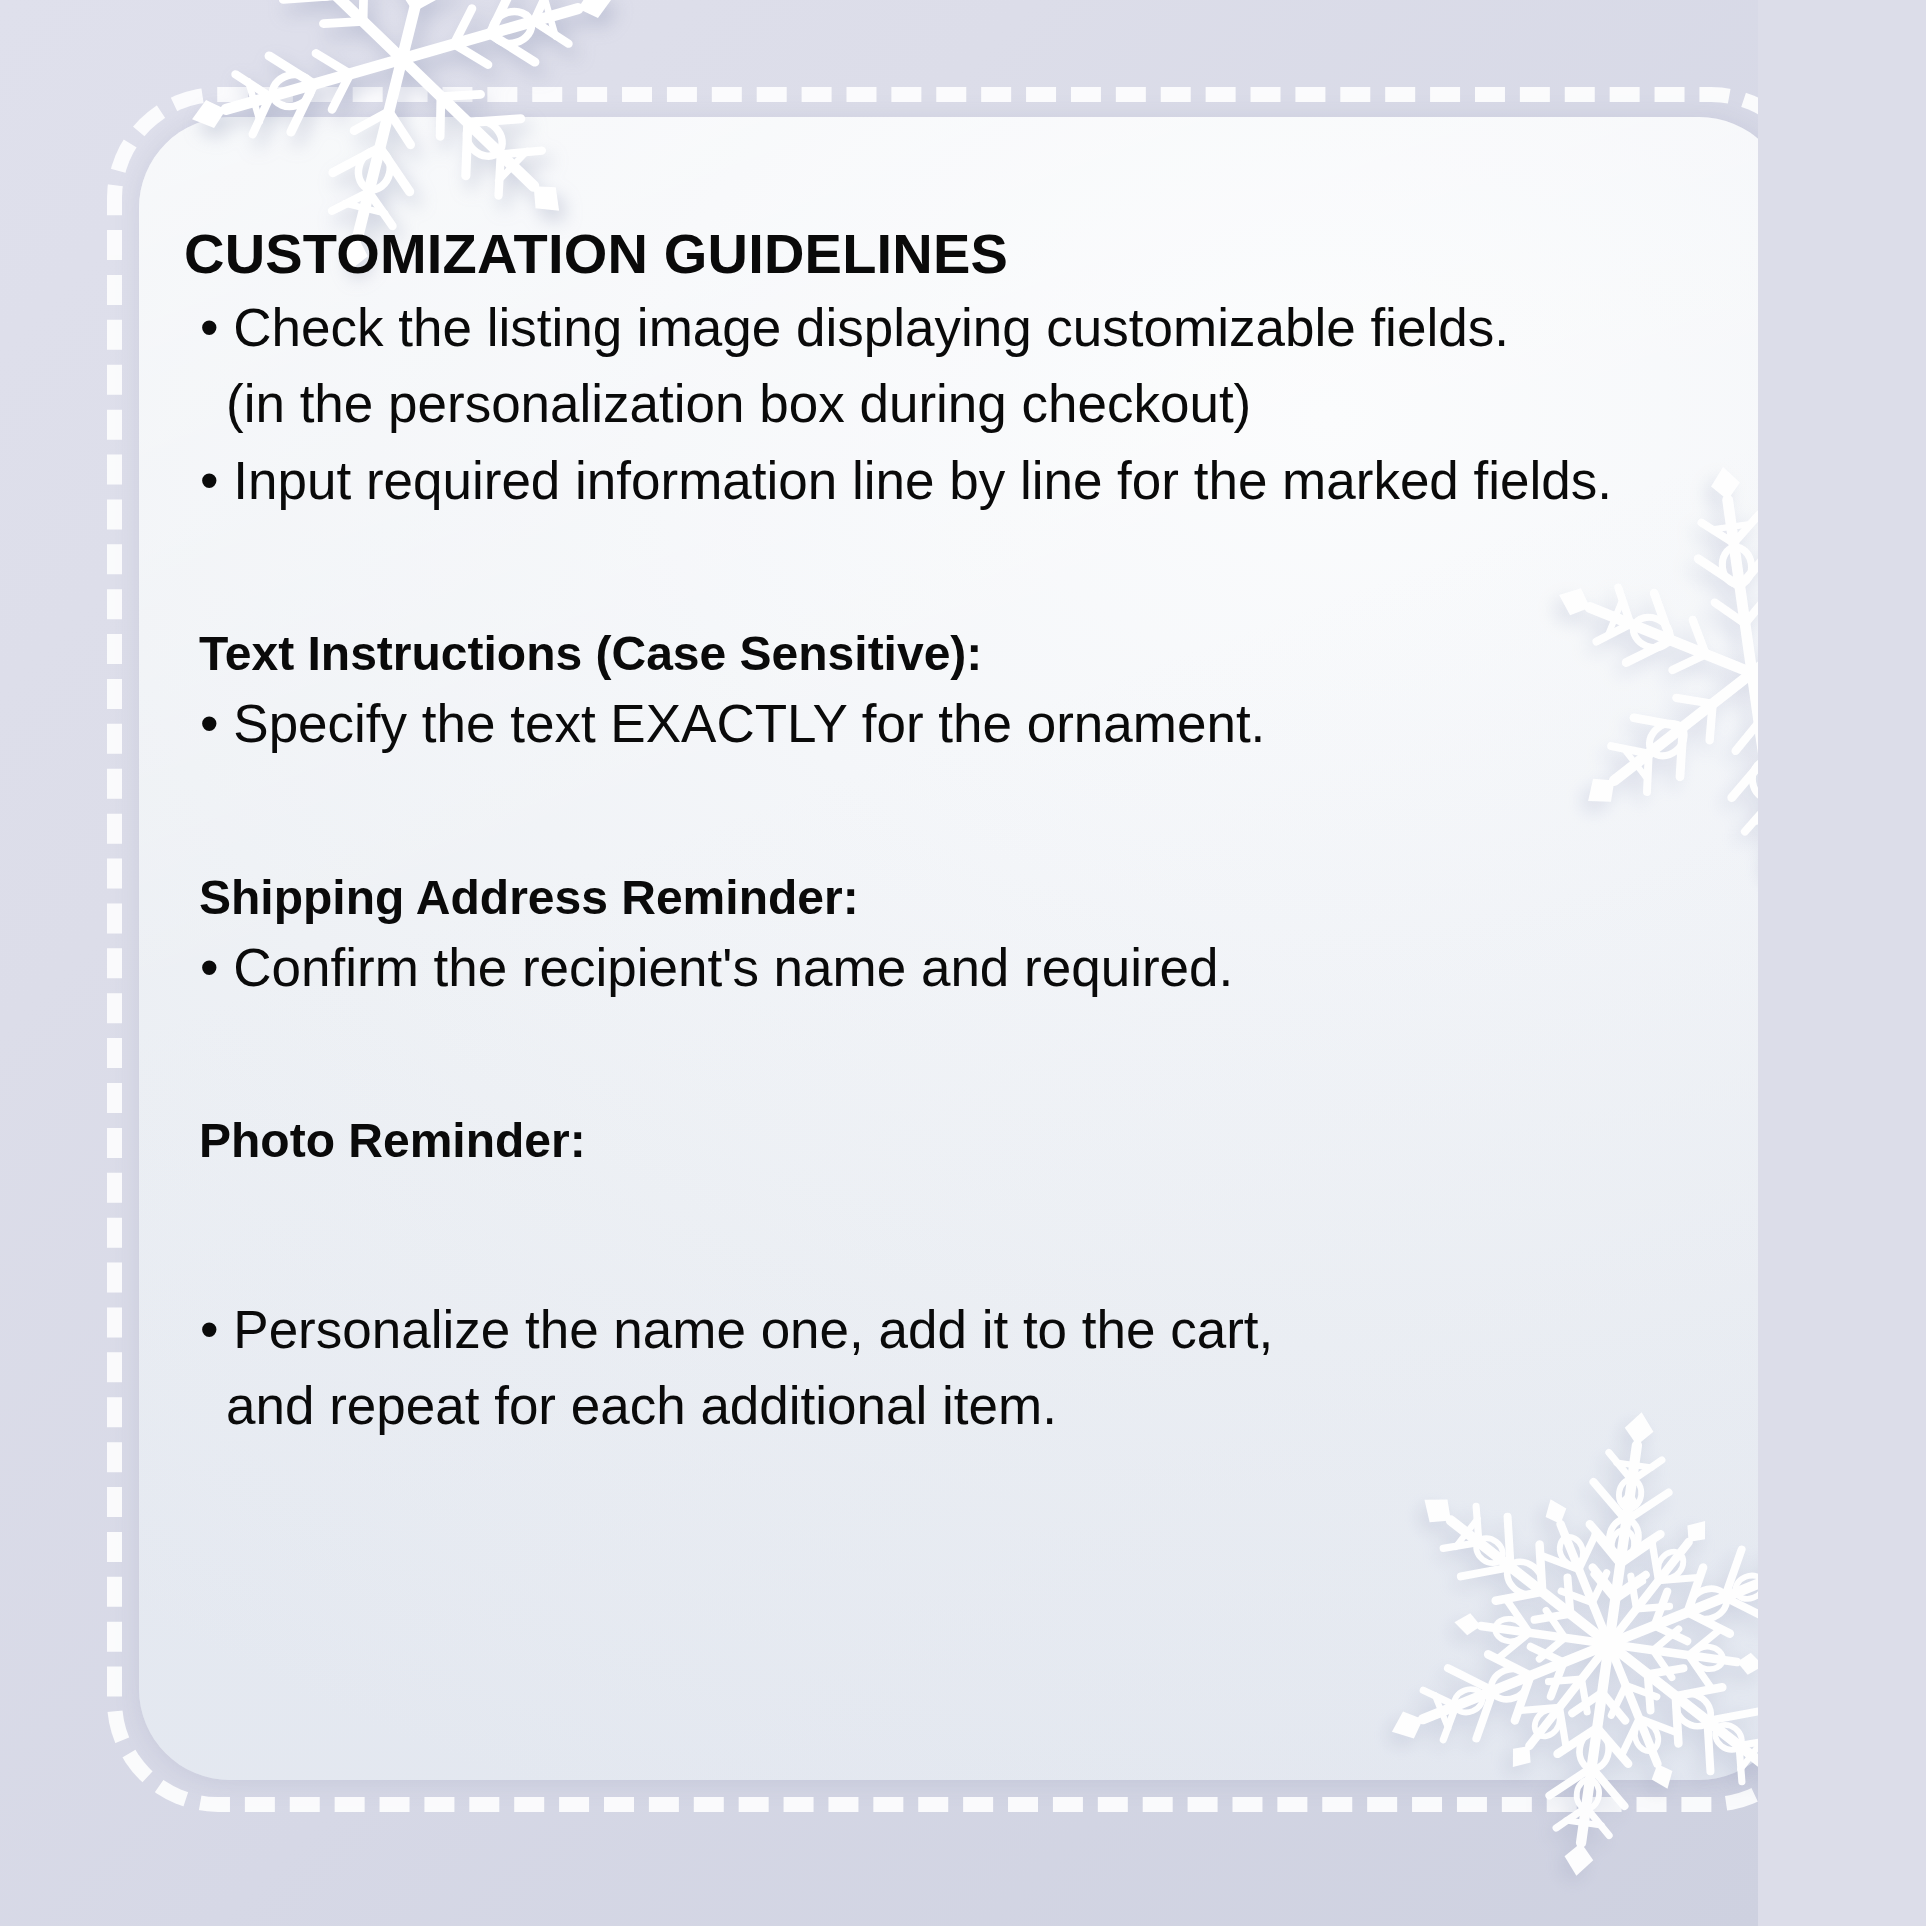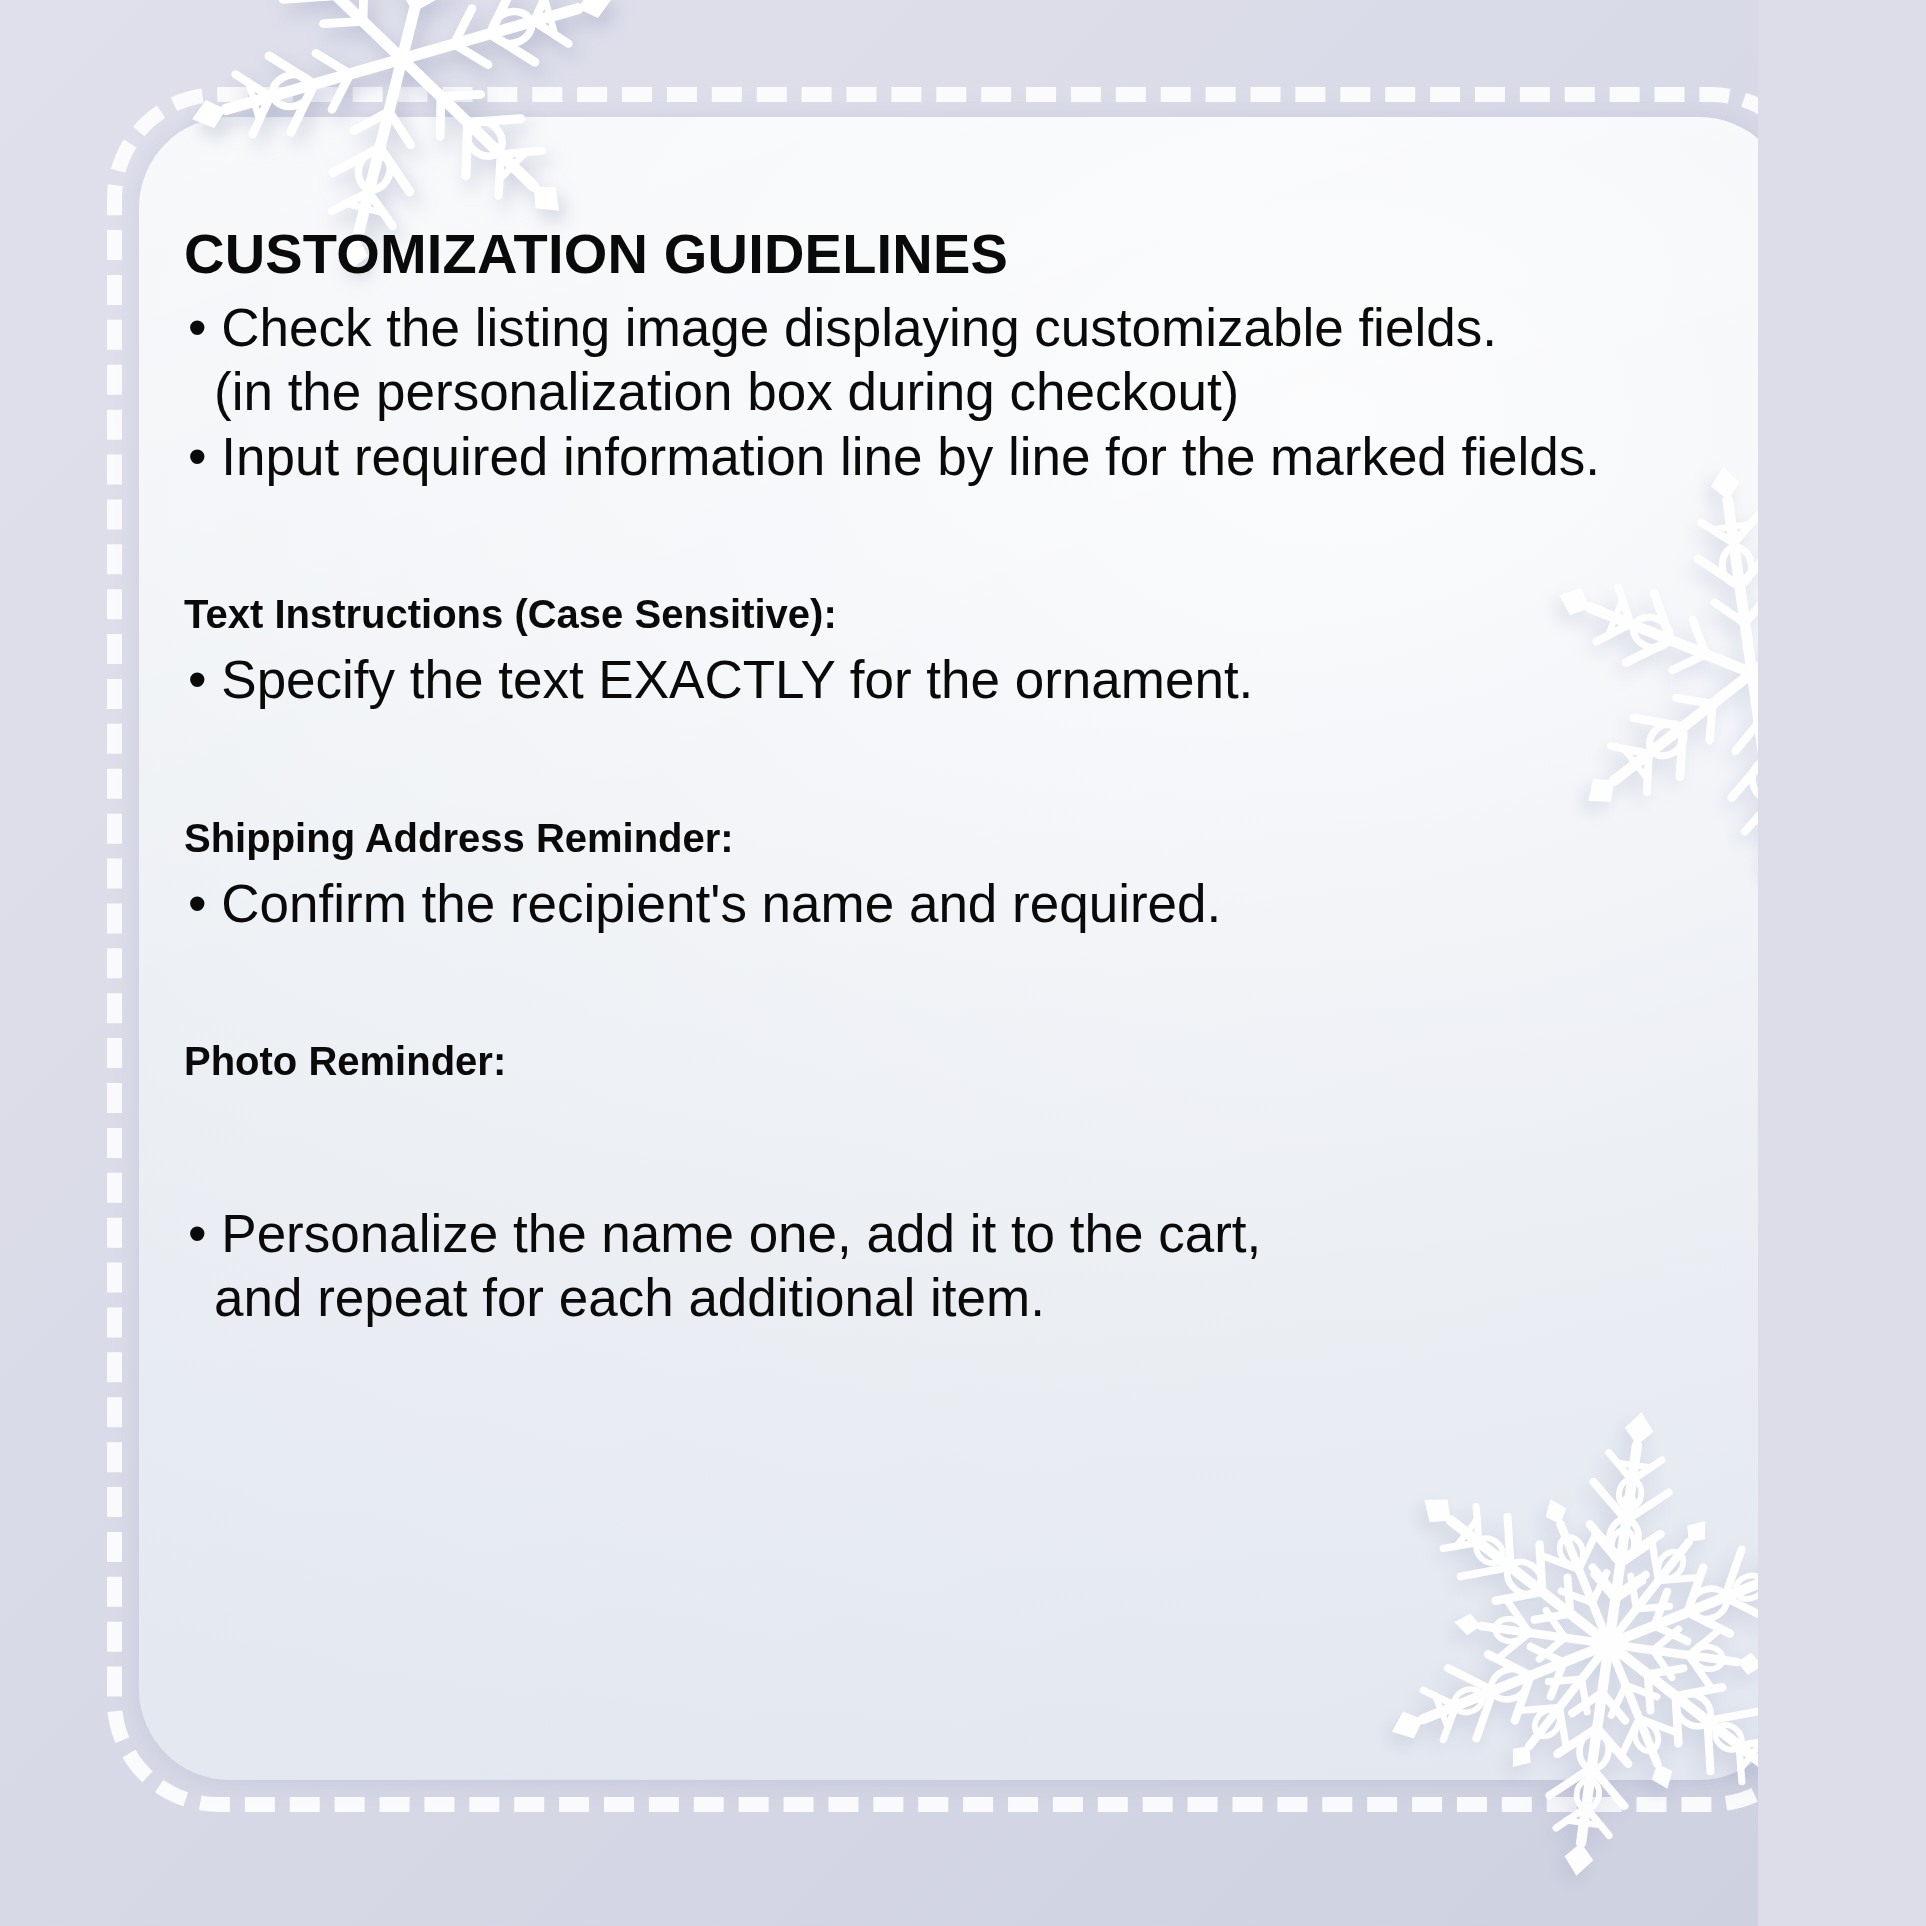--- a/index.html
+++ b/index.html
@@ -102,31 +102,31 @@
 
   .title {
     font-size: 56px;
     font-weight: 700;
     letter-spacing: 0.2px;
     line-height: 1.0;
     margin: 0 0 16px 0;
     white-space: nowrap;
   }
   .heading {
-    font-size: 40px;
+    font-size: 48px;
     font-weight: 700;
     line-height: 1.0;
-    margin: 0 0 16px 0;
+    margin: 0 0 16px 15px;
     white-space: nowrap;
   }
   .line {
     font-size: 53px;
     font-weight: 400;
     line-height: 1.14;
-    margin: 4px;
+    margin: 16px;
     white-space: nowrap;
   }
   .line.indent { padding-left: 26px; }
   .gap-lg { height: 103px; }
   .gap-md { height: 95px; }
 </style>
 </head>
 <body>
 
 <div id="stage">

